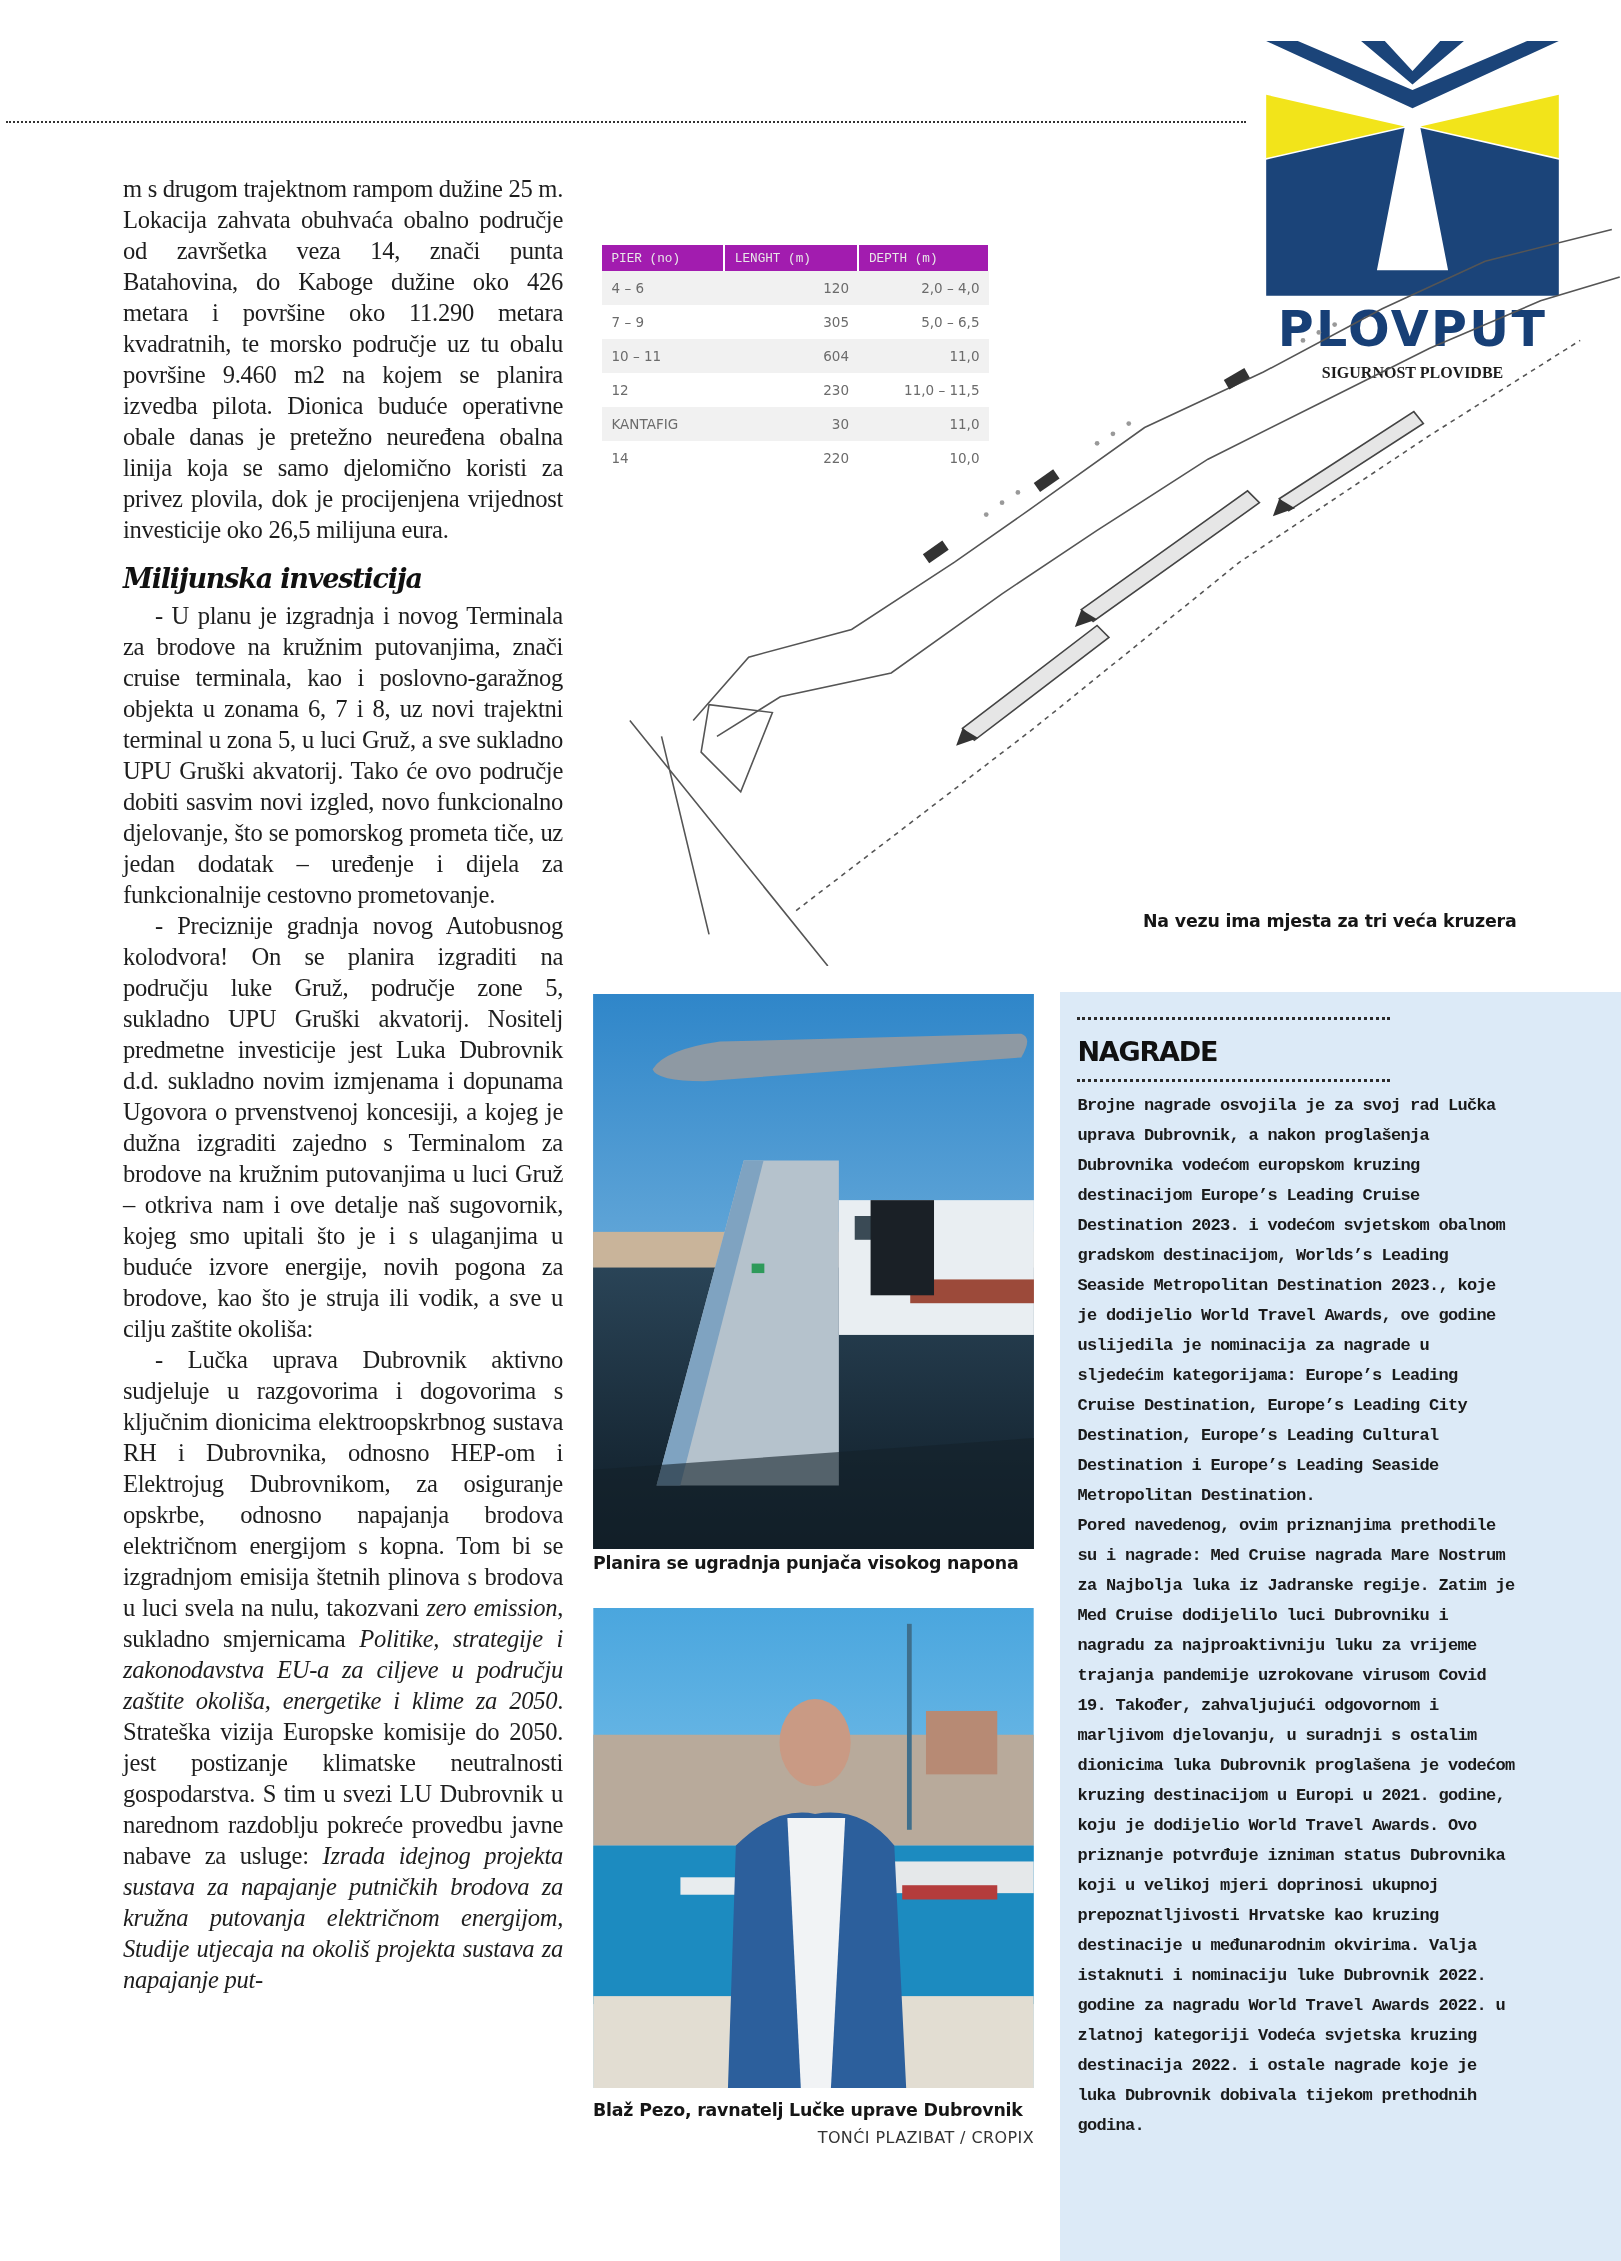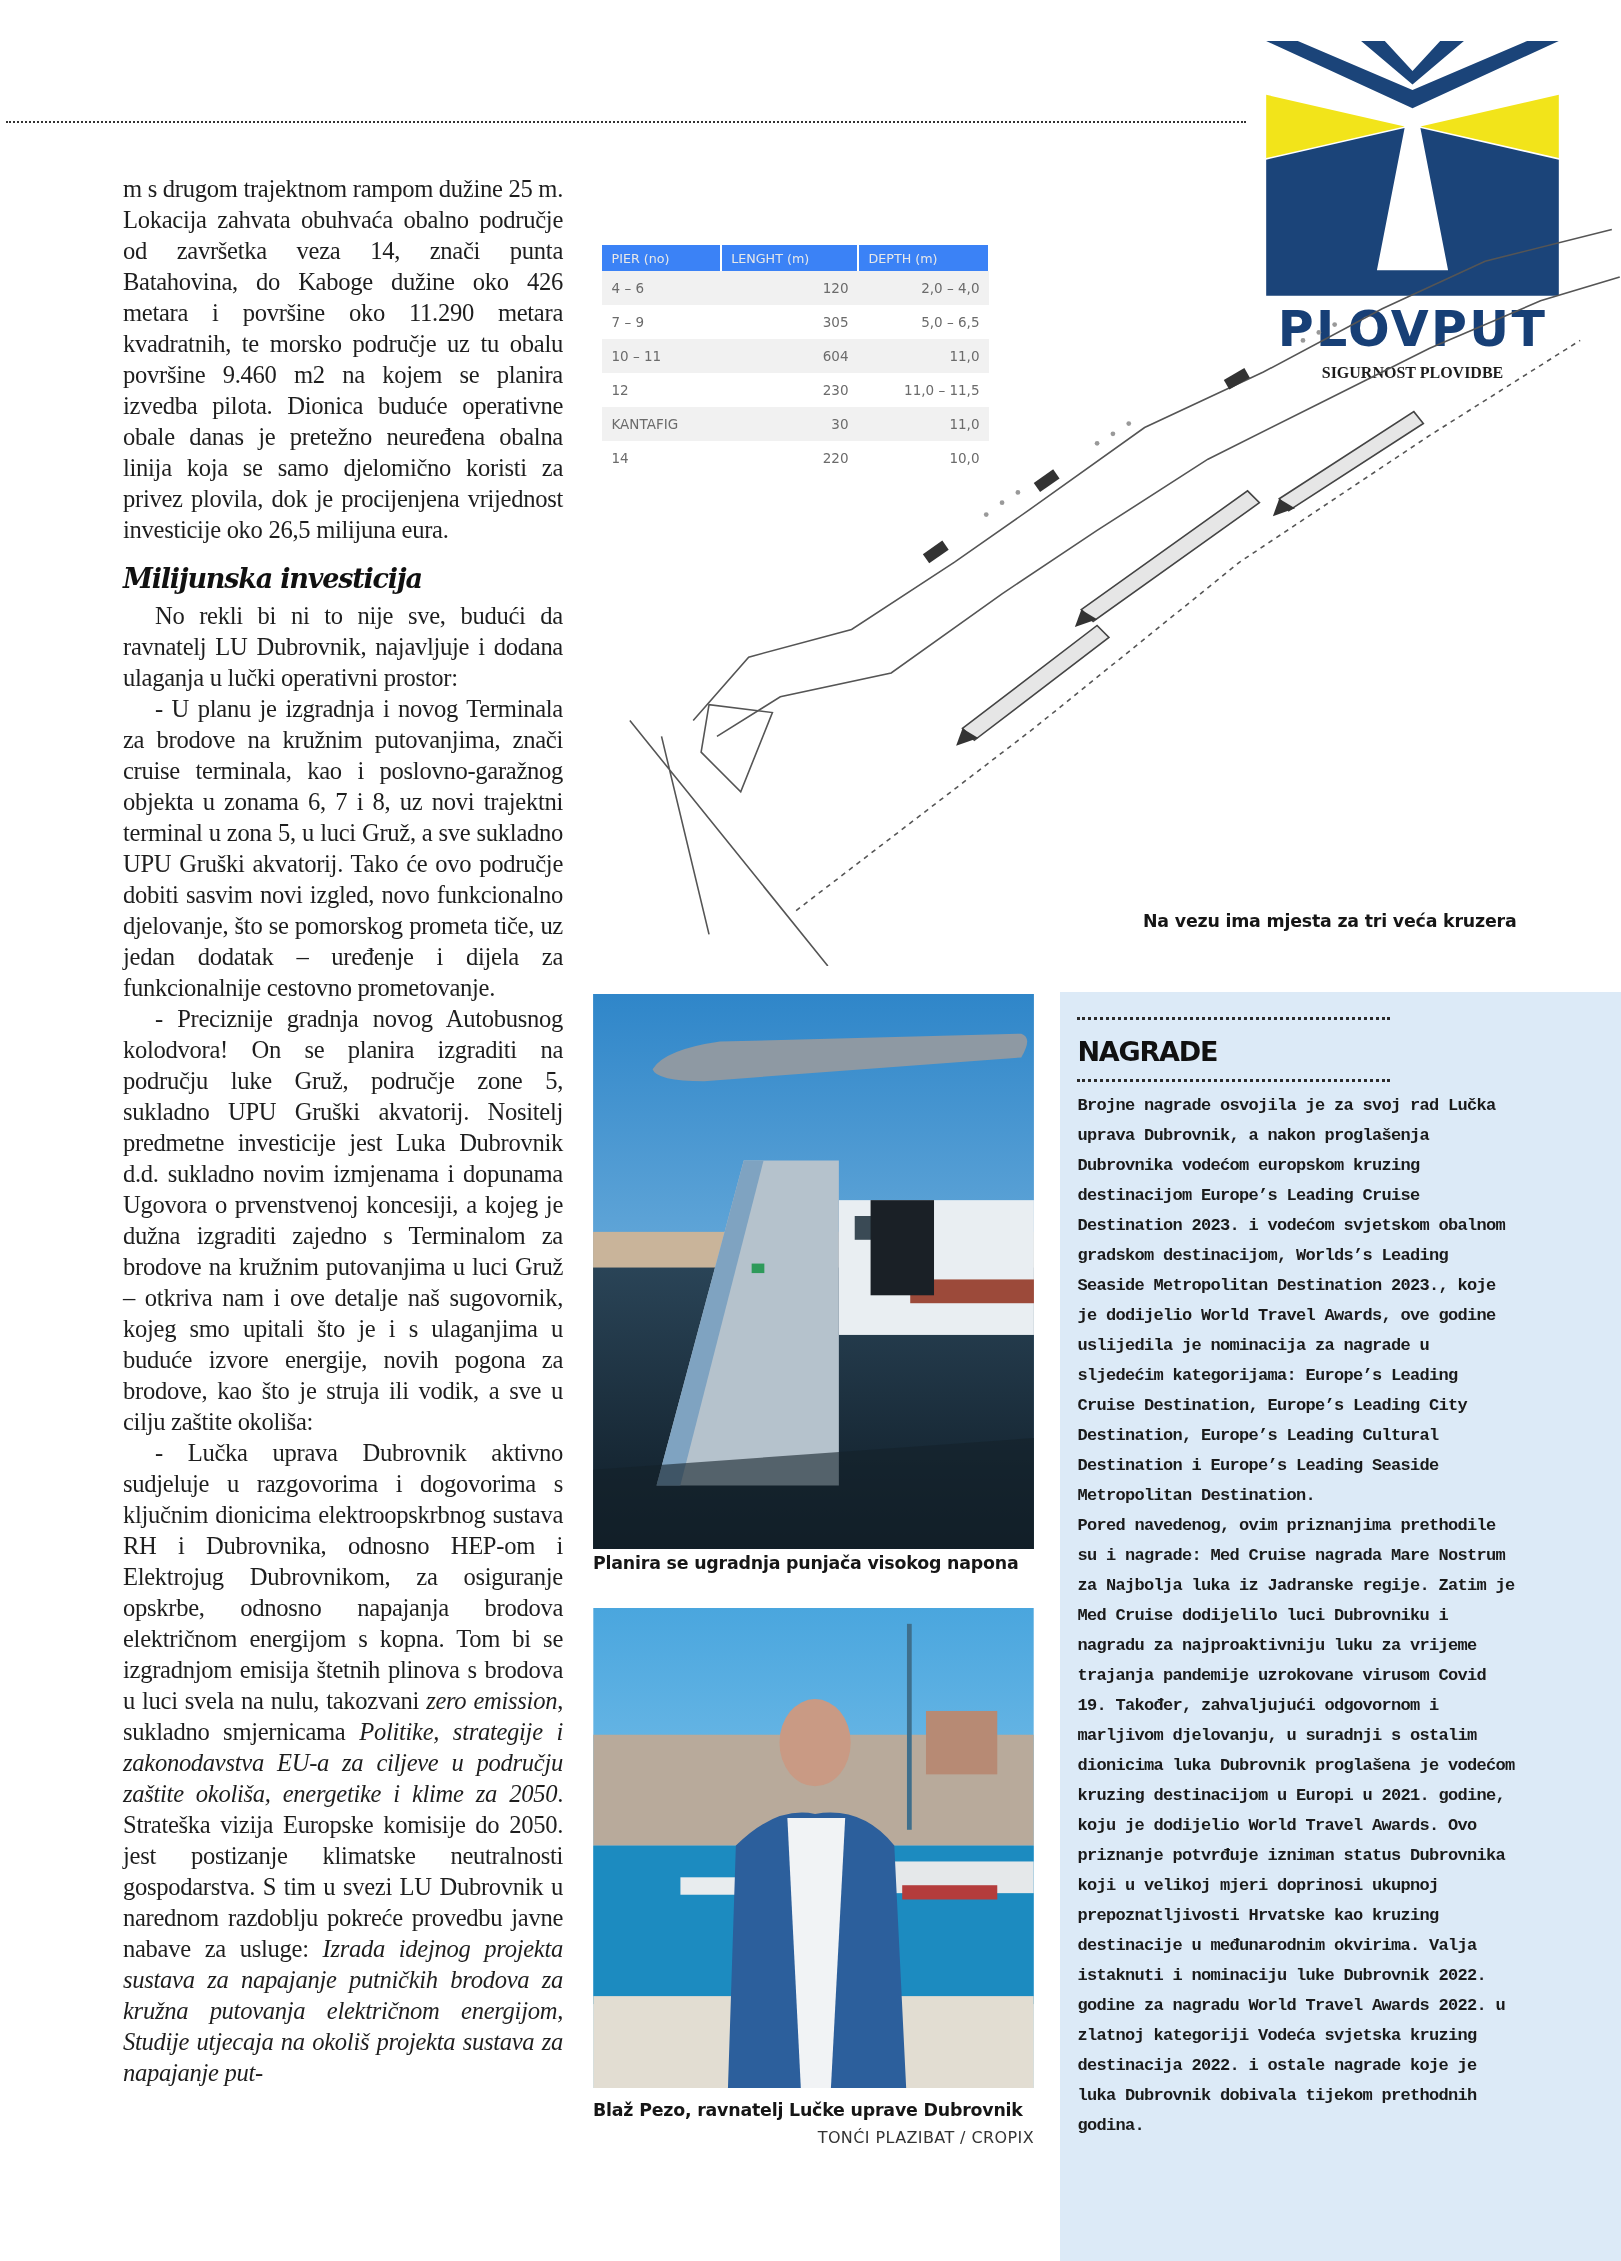--- a/index.html
+++ b/index.html
@@ -28,22 +28,22 @@
 
   
   .diagram {
     position: absolute; left: 590px; top: 182px; width: 1030px; height: 784px;
   }
   .pier-table {
     position: absolute; left: 12px; top: 63px; width: 388px;
     border-collapse: collapse; font-family: "DejaVu Sans", sans-serif; font-size: 13.5px; color: #6b6b6b;
   }
   .pier-table th {
-    background: #3b82f6; color: #e8e8e8; font-weight: normal; text-align: left;
-    padding: 5.5px 9.5px; font-size: 12.7px; border-right: 2.4px solid #fff;
+    background: #a21caf; color: #e8e8e8; font-weight: normal; text-align: left;
+    padding: 5.5px 9.5px; font-size: 12.7px; border-right: 2.4px solid #fff; font-family: Liberation Mono, monospace;
   }
   .pier-table td { padding: 8px 9.5px; height: 18px; }
   .pier-table tr:nth-child(odd) td { background: #f1f1f1; }
   .pier-table td.num { text-align: right; }
   .diagram svg { position: absolute; left: 0; top: 0; }
   .caption-bold {
     font-family: "DejaVu Sans", sans-serif; font-weight: bold; font-size: 17.4px; color: #161616;
     letter-spacing: -0.2px;
   }
   .diagram-caption { position: absolute; left: 1143px; top: 911px; }
@@ -101,21 +101,20 @@
   <polygon points="0,68 175,108 0,148" fill="#f2e41a"></polygon>
   <polygon points="370,68 195,108 370,148" fill="#f2e41a"></polygon>
   <polygon points="0,150 175,110 140,290 230,290 195,110 370,150 370,322 0,322" fill="#1b4479"></polygon>
 </svg>
 <div class="logo-word">PLOVPUT</div>
 <div class="logo-tagline">SIGURNOST PLOVIDBE</div>
 
 <div class="col-left">
   <p>m s drugom trajektnom rampom dužine 25 m. Lokacija zahvata obuhvaća obalno područje od završetka veza 14, znači punta Batahovina, do Kaboge dužine oko 426 metara i površine oko 11.290 metara kvadratnih, te morsko područje uz tu obalu površine 9.460 m2 na kojem se planira izvedba pilota. Dionica buduće operativne obale danas je pretežno neuređena obalna linija koja se samo djelomično koristi za privez plovila, dok je procijenjena vrijednost investicije oko 26,5 milijuna eura.</p>
   <h2>Milijunska investicija</h2>
-  <p class="indent">No rekli bi ni to nije sve, budući da ravnatelj LU Dubrovnik, najavljuje i dodana ulaganja u lučki operativni prostor:</p>
   <p class="indent">- U planu je izgradnja i novog Terminala za brodove na kružnim putovanjima, znači cruise terminala, kao i poslovno-garažnog objekta u zonama 6, 7 i 8, uz novi trajektni terminal u zona 5, u luci Gruž, a sve sukladno UPU Gruški akvatorij. Tako će ovo područje dobiti sasvim novi izgled, novo funkcionalno djelovanje, što se pomorskog prometa tiče, uz jedan dodatak – uređenje i dijela za funkcionalnije cestovno prometovanje.</p>
   <p class="indent">- Preciznije gradnja novog Autobusnog kolodvora! On se planira izgraditi na području luke Gruž, područje zone 5, sukladno UPU Gruški akvatorij. Nositelj predmetne investicije jest Luka Dubrovnik d.d. sukladno novim izmjenama i dopunama Ugovora o prvenstvenoj koncesiji, a kojeg je dužna izgraditi zajedno s Terminalom za brodove na kružnim putovanjima u luci Gruž – otkriva nam i ove detalje naš sugovornik, kojeg smo upitali što je i s ulaganjima u buduće izvore energije, novih pogona za brodove, kao što je struja ili vodik, a sve u cilju zaštite okoliša:</p>
   <p class="indent"><span>- Lučka uprava Dubrovnik aktivno sudjeluje u razgovorima i dogovorima s ključnim dionicima elektroopskrbnog sustava RH i Dubrovnika, odnosno HEP-om i Elektrojug Dubrovnikom, za osiguranje opskrbe, odnosno napajanja brodova električnom energijom s kopna. Tom bi se izgradnjom emisija štetnih plinova s brodova u luci svela na nulu, takozvani </span><em>zero emission</em><span>, sukladno smjernicama </span><em>Politike, strategije i zakonodavstva EU-a za ciljeve u području zaštite okoliša, energetike i klime za 2050</em><span>. Strateška vizija Europske komisije do 2050. jest postizanje klimatske neutralnosti gospodarstva. S tim u svezi LU Dubrovnik u narednom razdoblju pokreće provedbu javne nabave za usluge: </span><em>Izrada idejnog projekta sustava za napajanje putničkih brodova za kružna putovanja električnom energijom, Studije utjecaja na okoliš projekta sustava za napajanje put-</em></p>
 </div>
 
 <div class="diagram">
   <svg width="1030" height="784" viewBox="0 0 1300 990">
     <g fill="none" stroke="#555" stroke-width="2">
       <path d="M130,680 L200,600 L330,565 L460,480 L560,410 L700,310 L850,240 L1000,160 L1130,100 L1290,60"></path>
       <path d="M160,700 L240,650 L380,620 L520,520 L640,440 L780,350 L920,280 L1060,210 L1200,150 L1300,120"></path>

